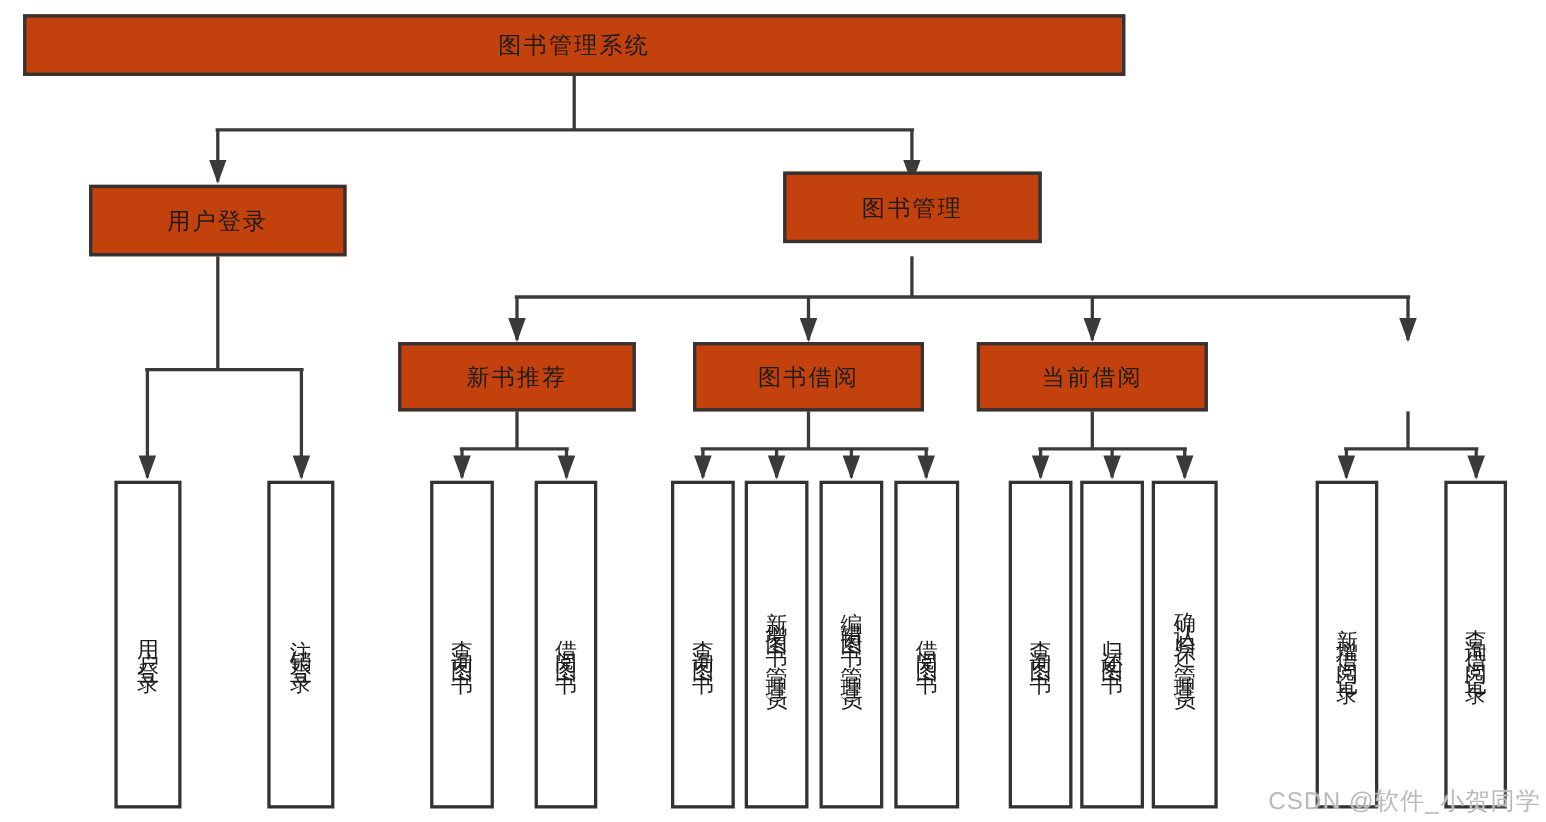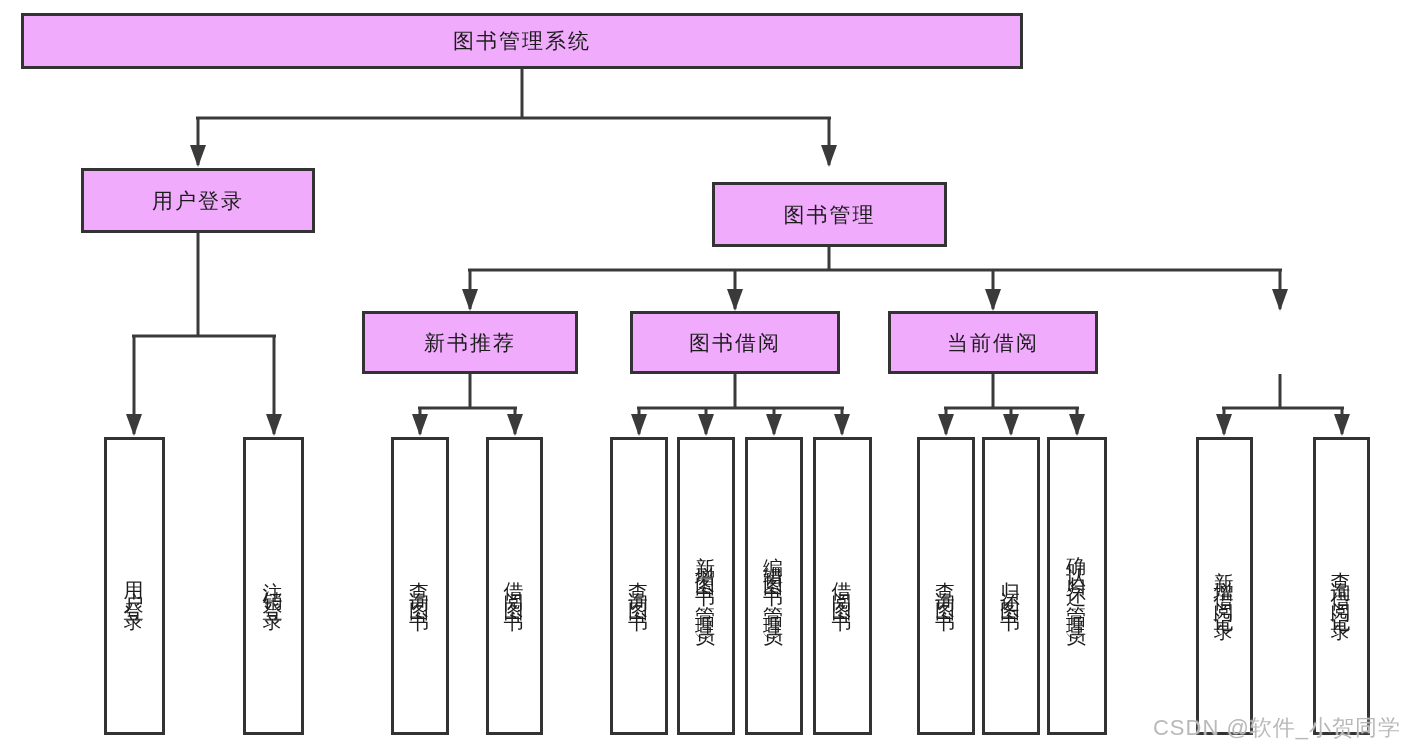--- a/index.html
+++ b/index.html
@@ -2,40 +2,40 @@
 <html><head>
 <meta charset="utf-8">
 <style>
   html,body{margin:0;padding:0;background:#fff;}
   .stage{
     position:relative;width:1405px;height:747px;background:#ffffff;
     font-family:"Liberation Sans", sans-serif;overflow:hidden;
   }
   svg.connectors{position:absolute;left:0;top:0;z-index:0;}
   .node{
-    position:absolute;box-sizing:border-box;border:3px solid #333333;background:#f0abfc;
+    position:absolute;box-sizing:border-box;border:3px solid #333333;background:#c2410c;
     display:flex;align-items:center;justify-content:center;
     font-size:21px;color:#1c1c1c;letter-spacing:2px;z-index:1;white-space:nowrap;
   }
   .vnode{
     position:absolute;box-sizing:border-box;border:3px solid #333333;background:#ffffff;
     display:flex;align-items:center;justify-content:center;
     writing-mode:vertical-lr;text-orientation:mixed;
     font-size:20px;color:#1c1c1c;letter-spacing:10px;z-index:1;
   }
   .watermark{
     position:absolute;z-index:2;right:4px;bottom:4px;
     font-size:22px;color:#b9b9b9;text-shadow:0 0 2px #ffffff;letter-spacing:1px;
     pointer-events:none;
     margin-left:16px;
   }
   
   #n-root{left:21px;top:13px;width:1002px;height:56px;}
   #n-login{left:81px;top:168px;width:234px;height:65px;}
-  #n-mgmt{left:712px;top:182px;width:235px;height:65px;}
+  #n-mgmt{left:712px;top:156px;width:235px;height:65px;}
   #n-recommend{left:362px;top:311px;width:216px;height:63px;}
   #n-borrow{left:630px;top:311px;width:210px;height:63px;}
   #n-current{left:888px;top:311px;width:210px;height:63px;text-align:right;}
   #n-records{left:1172px;top:311px;width:215px;height:63px;}
   #v-a1{left:104px;top:437px;width:61px;height:298px;}
   #v-a2{left:243px;top:437px;width:61px;height:298px;}
   #v-b1{left:391px;top:437px;width:58px;height:298px;}
   #v-b2{left:486px;top:437px;width:57px;height:298px;}
   #v-c1{left:610px;top:437px;width:58px;height:298px;}
   #v-c2{left:677px;top:437px;width:58px;height:298px;}

